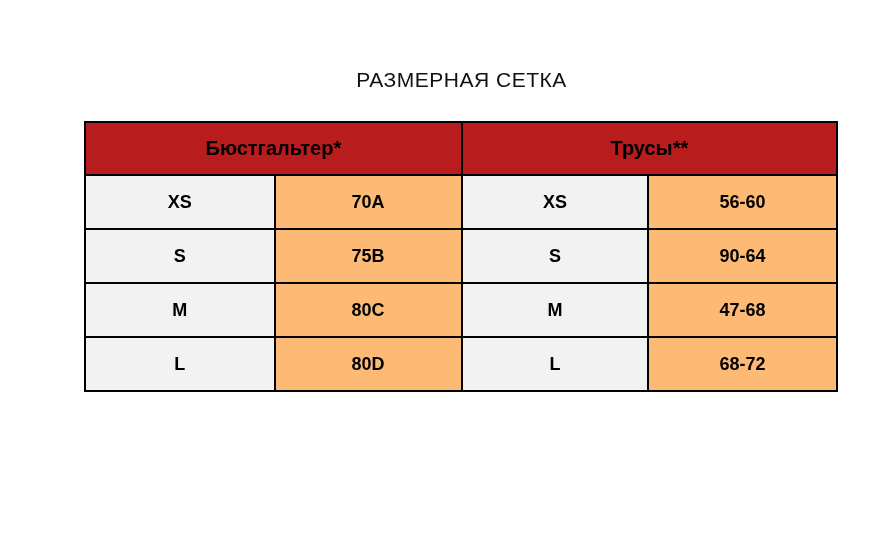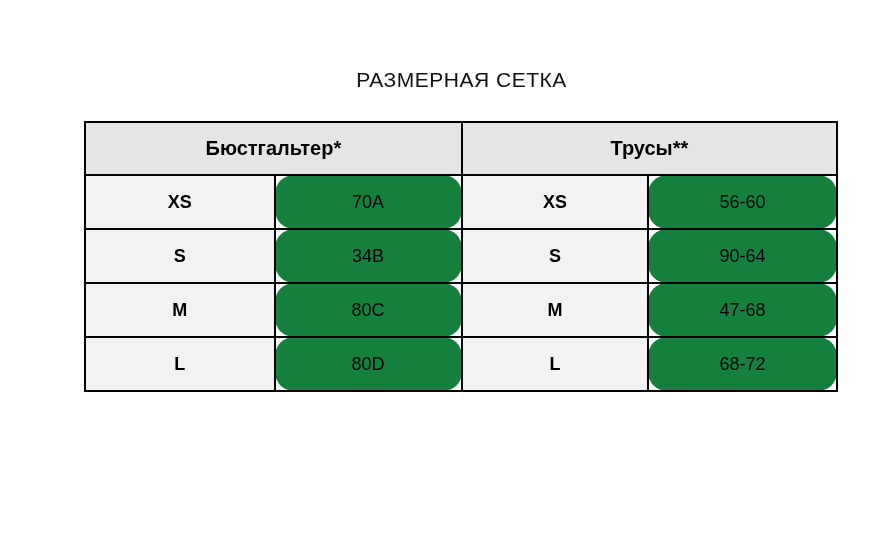--- a/index.html
+++ b/index.html
@@ -38,34 +38,33 @@
   table.size-table th,
   table.size-table td {
     border: 2px solid #000;
     text-align: center;
     vertical-align: middle;
   }
   table.size-table th {
     height: 53px;
     font-size: 20px;
     font-weight: 700;
-    background: #e5e5e5;
+    background: #b91c1c;
   }
   table.size-table td {
     height: 54px;
     font-size: 18px;
   }
   td.size-label {
     font-weight: 700;
     background: #f2f2f2;
   }
   td.size-value {
-    font-weight: 400;
-    background: #15803d;
-    border-radius: 19px;
+    font-weight: 700;
+    background: #fdba74;
   }
   .footnotes {
     position: absolute;
     left: 68px;
     top: 433px;
     width: 760px;
     font-style: italic;
     color: #9b9b9b;
     font-size: 17px;
     line-height: 1.7;
@@ -93,21 +92,21 @@
     </thead>
     <tbody>
       <tr>
         <td class="size-label">XS</td>
         <td class="size-value">70A</td>
         <td class="size-label">XS</td>
         <td class="size-value">56-60</td>
       </tr>
       <tr>
         <td class="size-label">S</td>
-        <td class="size-value">34B</td>
+        <td class="size-value">75B</td>
         <td class="size-label">S</td>
         <td class="size-value">90-64</td>
       </tr>
       <tr>
         <td class="size-label">M</td>
         <td class="size-value">80C</td>
         <td class="size-label">M</td>
         <td class="size-value">47-68</td>
       </tr>
       <tr>

